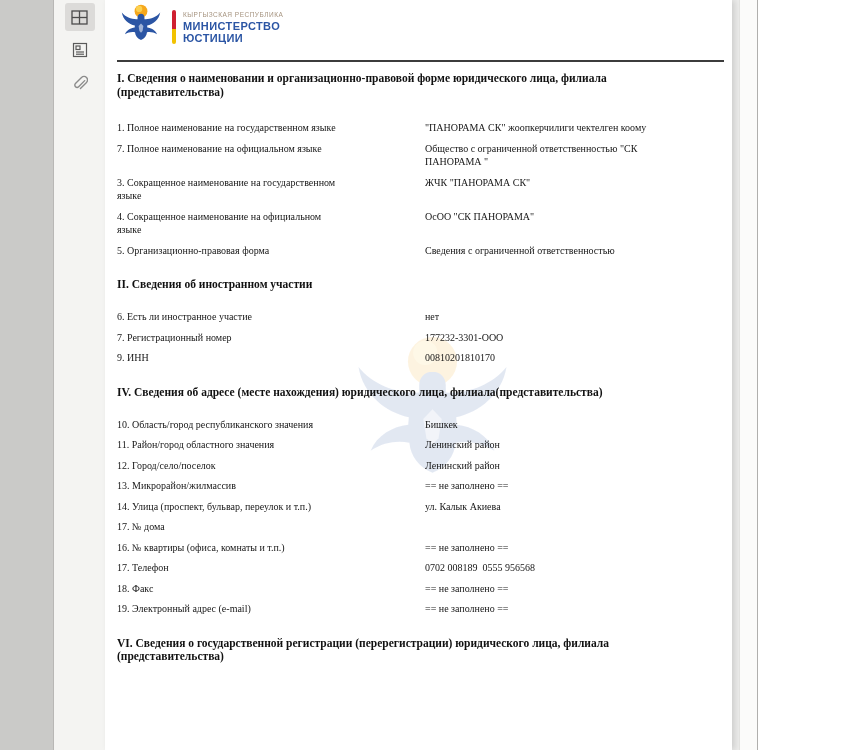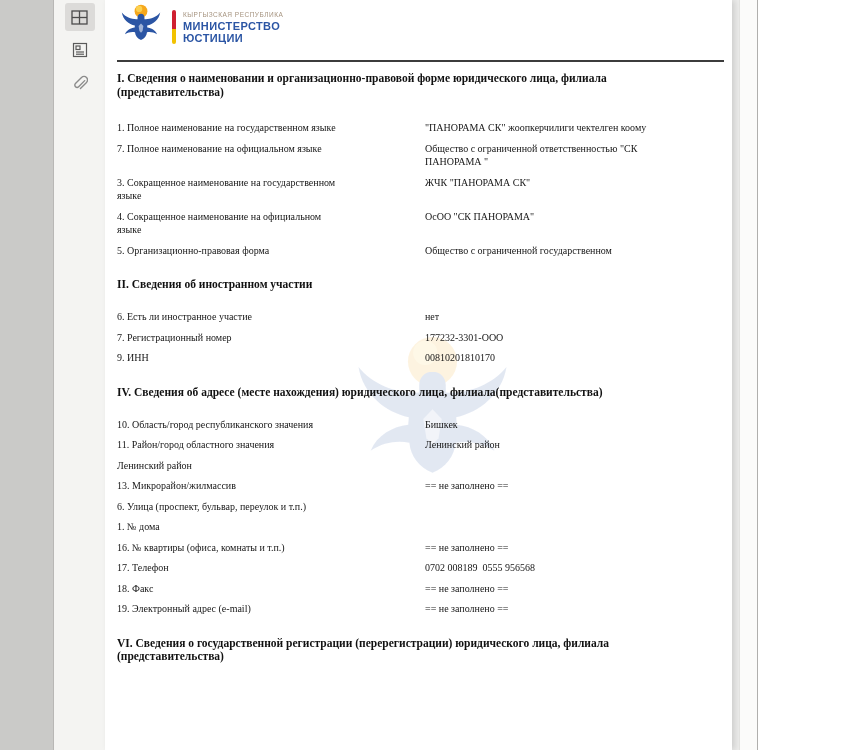--- a/index.html
+++ b/index.html
@@ -130,21 +130,21 @@
   </div>
 
   <div class="row">
     <div class="lbl">4. Сокращенное наименование на официальном
 языке</div>
     <div class="val">ОсОО "СК ПАНОРАМА"</div>
   </div>
 
   <div class="row">
     <div class="lbl">5. Организационно-правовая форма</div>
-    <div class="val">Общество с ограниченной государственном</div>
+    <div class="val">Сведения с ограниченной ответственностью</div>
   </div>
 </div>
   </section>
 
   <section class="doc-section">
     <h2 class="sec-title">II. Сведения об иностранном участии</h2>
     <div class="rows">
   <div class="row">
     <div class="lbl">6. Есть ли иностранное участие</div>
     <div class="val">нет</div>
@@ -174,34 +174,36 @@
     <div class="lbl">10. Область/город республиканского значения</div>
     <div class="val">Бишкек</div>
   </div>
 
   <div class="row">
     <div class="lbl">11. Район/город областного значения</div>
     <div class="val">Ленинский район</div>
   </div>
 
   <div class="row">
+    <div class="lbl">12. Город/село/поселок</div>
     <div class="val">Ленинский район</div>
   </div>
 
   <div class="row">
     <div class="lbl">13. Микрорайон/жилмассив</div>
     <div class="val">== не заполнено ==</div>
   </div>
 
   <div class="row">
-    <div class="lbl">6. Улица (проспект, бульвар, переулок и т.п.)</div>
-  </div>
-
-  <div class="row">
-    <div class="lbl">1. № дома</div>
+    <div class="lbl">14. Улица (проспект, бульвар, переулок и т.п.)</div>
+    <div class="val">ул. Калык Акиева</div>
+  </div>
+
+  <div class="row">
+    <div class="lbl">17. № дома</div>
   </div>
 
   <div class="row">
     <div class="lbl">16. № квартиры (офиса, комнаты и т.п.)</div>
     <div class="val">== не заполнено ==</div>
   </div>
 </div>
   </section>
 
   <section class="doc-section">

